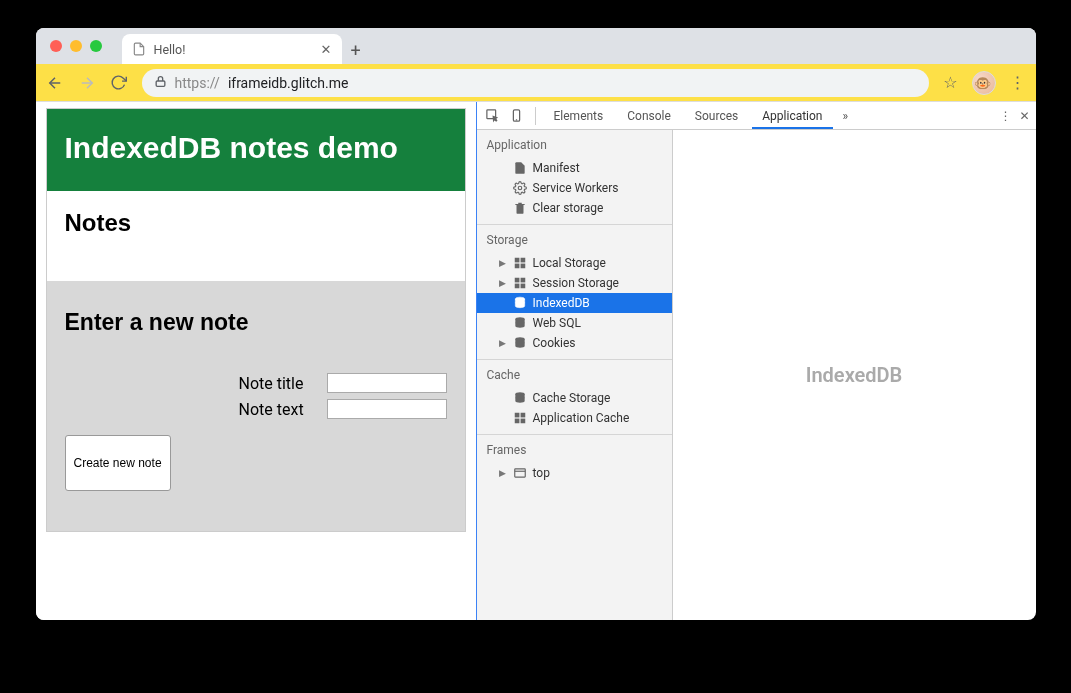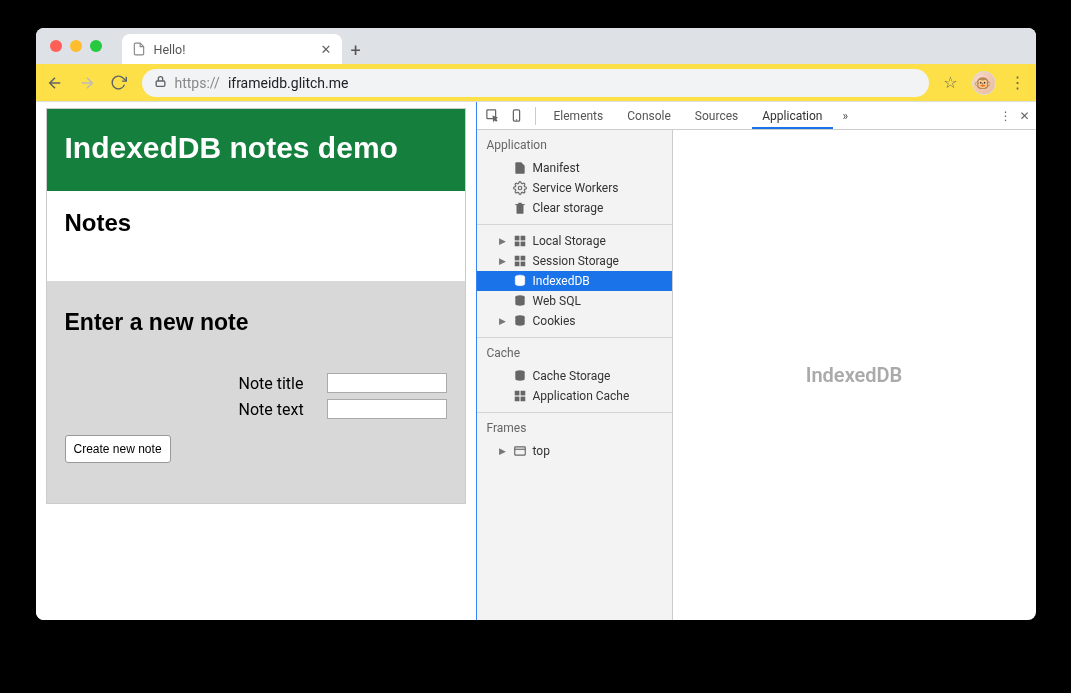--- a/index.html
+++ b/index.html
@@ -168,21 +168,21 @@
     width: 120px;
     height: 20px;
     border:1px solid #aaa;
     background:#fff;
     font-size:13px;
     padding:0 3px;
   }
   .create-btn {
     margin-top:10px;
     font-size:12px;
-    padding:6px 8px;
+    padding:20px 8px;
     background:#fff;
     border:1px solid #999;
     border-radius:3px;
   }
 
   
   .devtools {
     flex:1;
     display:flex;
     flex-direction:column;
@@ -406,20 +406,21 @@
               <span class="ic">
                   <svg viewBox="0 0 24 24" fill="#666">
                     <path d="M6 7h12v13a2 2 0 0 1-2 2H8a2 2 0 0 1-2-2zM4 5h16v2H4zM9 3h6v2H9z"></path>
                   </svg>
                 </span>
               <span>Clear storage</span>
             </div>
           </div>
 
           <div class="dt-group">
+            <div class="dt-group-title">Storage</div>
             <div class="dt-item childx">
               <span class="arrow">▶</span>
               <span class="ic">
                   <svg viewBox="0 0 24 24" fill="#666">
                     <rect x="3" y="3" width="8" height="8"></rect>
                     <rect x="13" y="3" width="8" height="8"></rect>
                     <rect x="3" y="13" width="8" height="8"></rect>
                     <rect x="13" y="13" width="8" height="8"></rect>
                   </svg>
                 </span>

